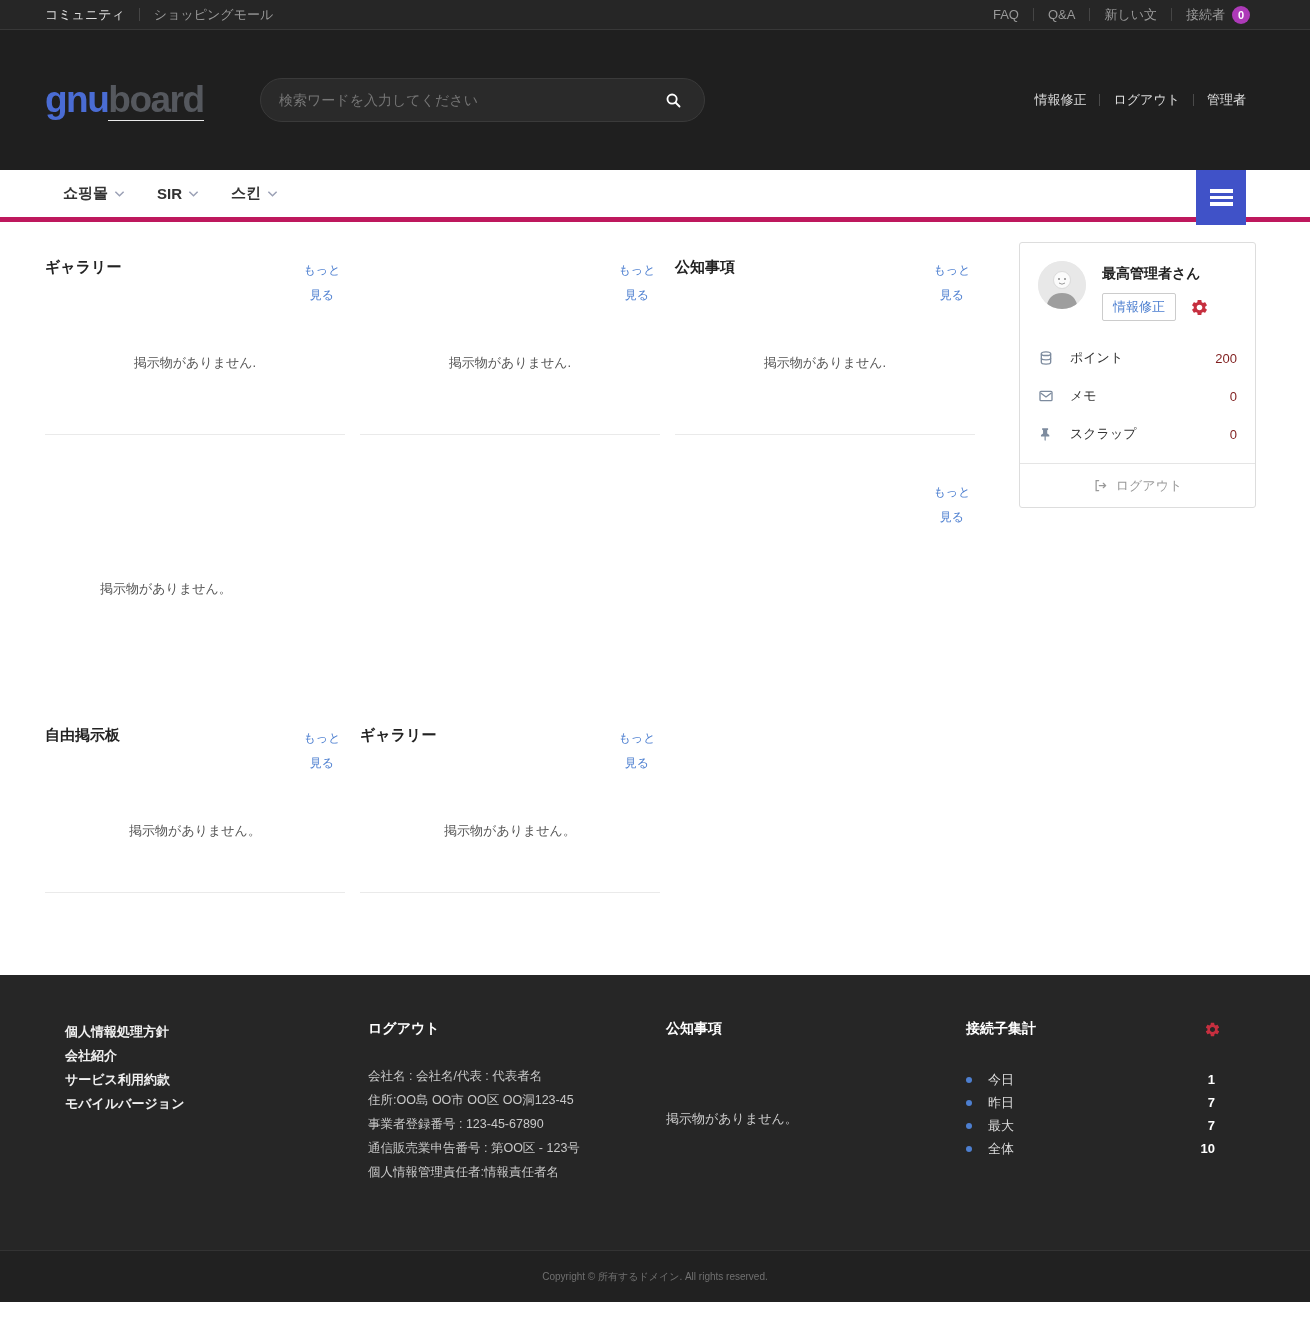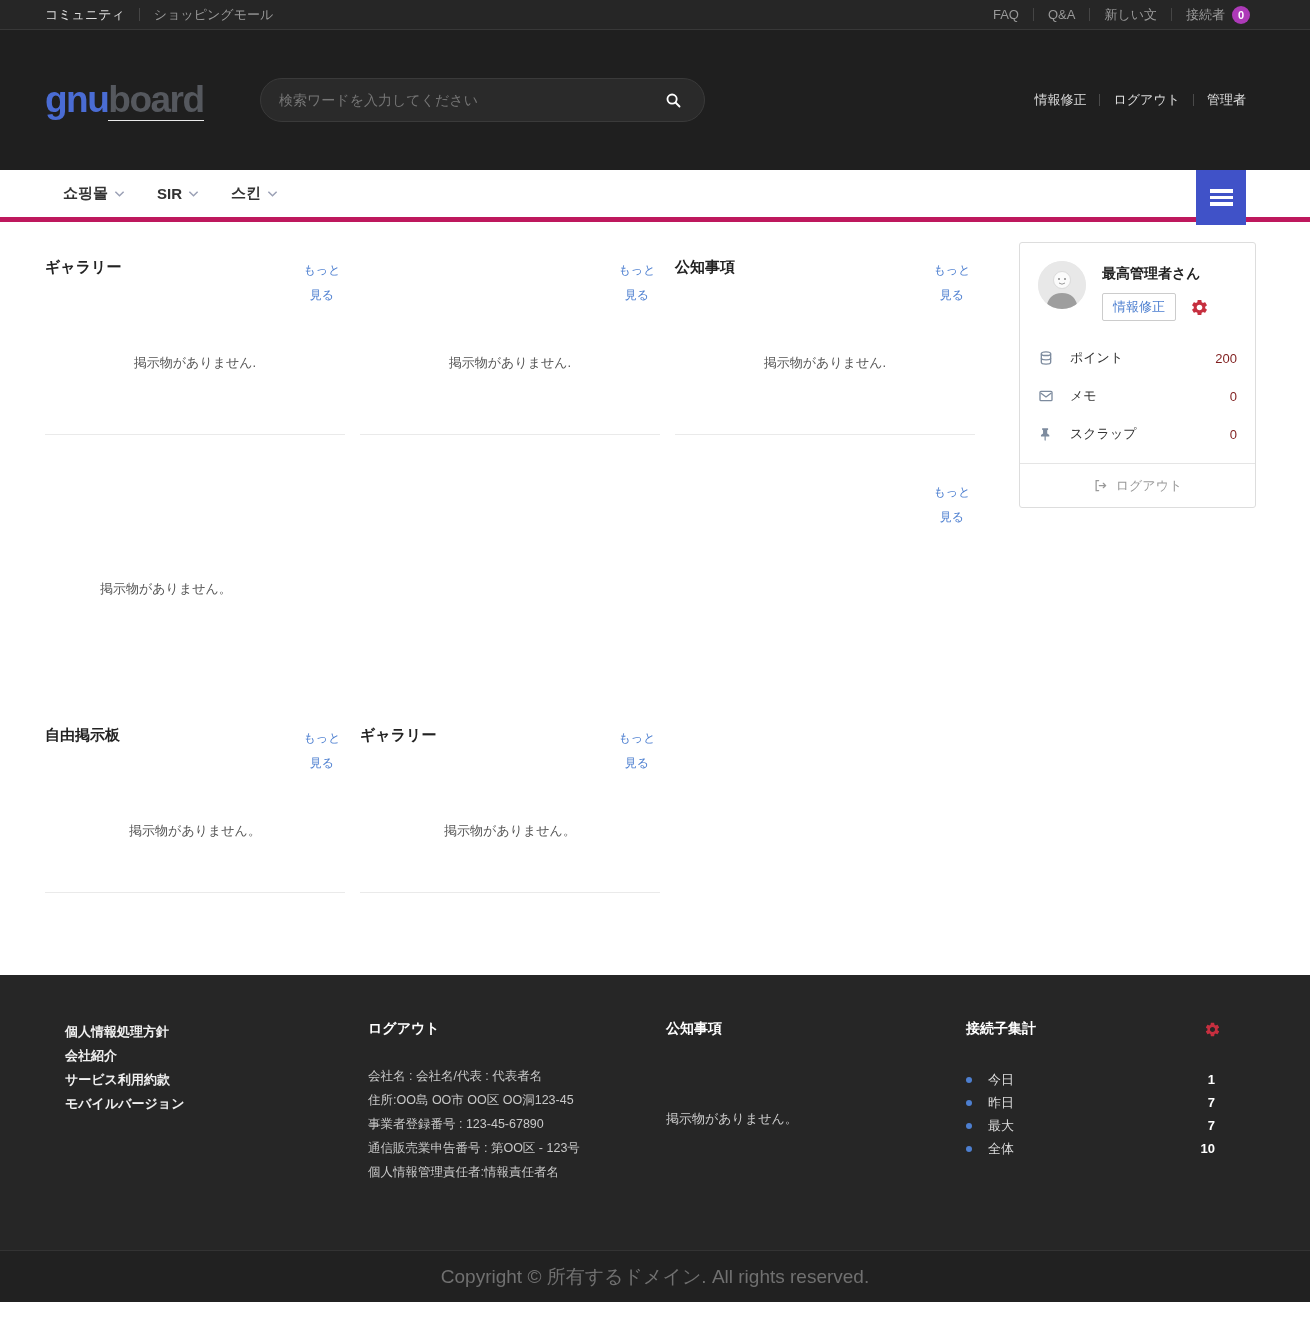--- a/index.html
+++ b/index.html
@@ -88,21 +88,21 @@
   .f-title { font-size:14px; font-weight:bold; color:#fff; }
   .f-info .f-title { margin-bottom:26px; }
   .f-info p { font-size:12.5px; color:#c8c8c8; line-height:24px; }
   .f-notice .empty { margin-top:72px; font-size:13px; color:#ccc; }
   .f-stats .title-row { display:flex; align-items:center; justify-content:space-between; }
   .f-stats ul { list-style:none; margin-top:30px; }
   .f-stats li { display:flex; align-items:center; height:23px; font-size:13px; color:#ddd; }
   .f-stats .dot { width:6px; height:6px; border-radius:50%; background:#4d7fd0; margin-right:16px; }
   .f-stats .num { margin-left:auto; color:#fff; font-weight:bold; padding-right:6px; }
   .copyright { height:52px; background:#212121; border-top:1px solid #333;
-    display:flex; align-items:center; justify-content:center; font-size:19px; color:#707070; }
+    display:flex; align-items:center; justify-content:center; font-size:10px; color:#707070; }
 </style>
 </head>
 <body>
 
 <div class="topbar">
   <div class="group">
     <span class="tb-link bright">コミュニティ</span>
     <span class="tb-div"></span>
     <span class="tb-link">ショッピングモール</span>
   </div>

